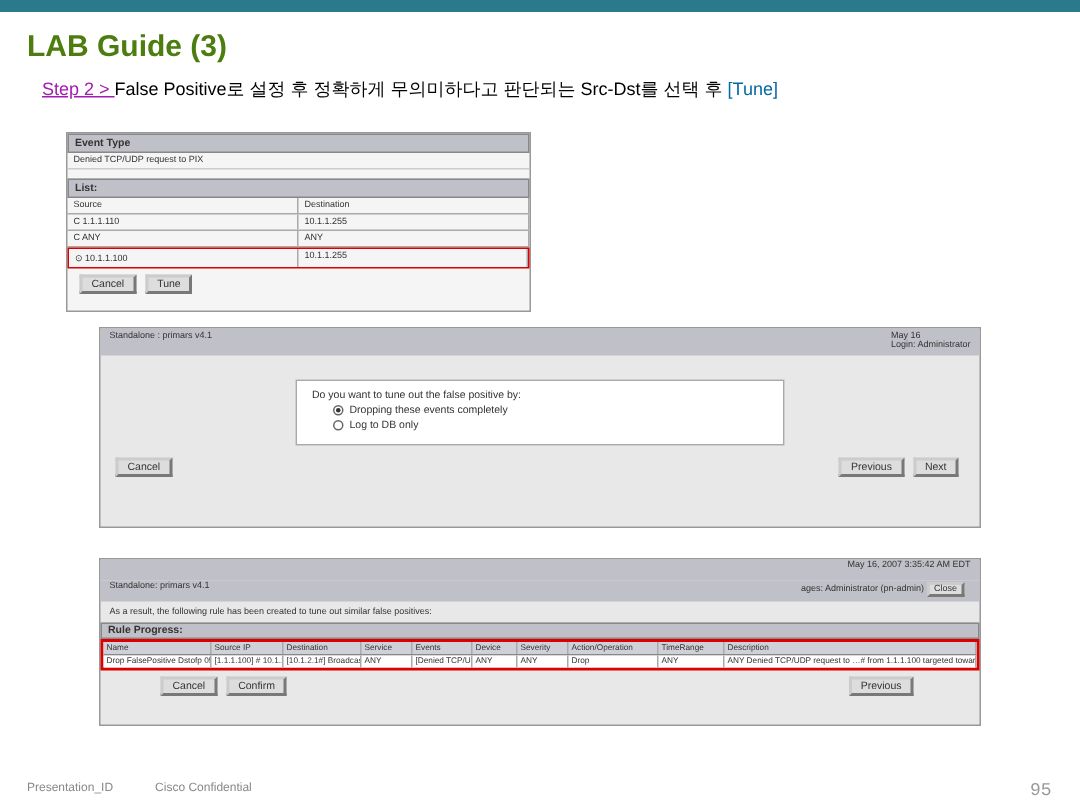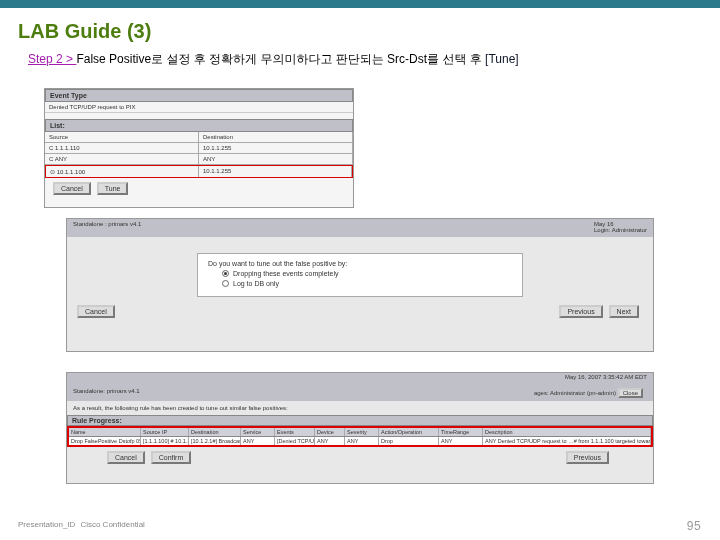--- a/index.html
+++ b/index.html
@@ -2,21 +2,21 @@
 <html><head>
 <meta charset="utf-8">
 <style>
   * { margin: 0; padding: 0; box-sizing: border-box; }
   body { font-family: Arial, sans-serif; width: 720px; height: 540px; background: #fff; position: relative; overflow: hidden; }
   .topbar { height: 8px; background: #2a7a8c; }
   .title { font-size: 20px; font-weight: bold; color: #4d7c0f; padding: 12px 18px 8px; }
   .step-line { font-size: 12px; padding: 0 28px 8px; }
   .step-label { color: #a21caf; text-decoration: underline; }
   .step-text { color: #000000; }
-  .tune-link { color: #0f172a; margin-top: 15px; }
+  .tune-link { color: #0369a1; margin-top: 15px; }
   .shot { position: absolute; background: #e8e8e8; border: 1px solid #999; font-size: 7px; color: #333; }
   .shot1 { left: 44px; top: 88px; width: 310px; height: 120px; background: #f5f5f5; }
   .eventtype { background: #c0c0c8; padding: 2px 4px; font-weight: bold; border: 1px solid #888; }
   .eventrow { padding: 2px 4px; border-bottom: 1px solid #ccc; font-size: 6px; }
   .listhdr { background: #c0c0c8; padding: 2px 4px; font-weight: bold; border: 1px solid #888; margin-top: 6px; }
   .cols { display: flex; border-bottom: 1px solid #aaa; }
   .cols div { flex: 1; padding: 2px 4px; font-size: 6px; border-right: 1px solid #aaa; }
   .redbox { border: 1px solid #d00; }
   .btnrow { padding: 4px 8px; }
   .minibtn { display: inline-block; border: 2px outset #ccc; background: #ddd; padding: 1px 6px; font-size: 7px; margin-right: 4px; }
@@ -140,15 +140,15 @@
     <span>
       <span class="minibtn">Cancel</span>
       <span class="minibtn redbox">Confirm</span>
     </span>
     <span class="minibtn">Previous</span>
   </div>
 </div>
 
 <div class="footer">
   <span>Presentation_ID</span>
-  <span style="margin-left:5px">Cisco Confidential</span>
+  <span style="margin-left:28px">Cisco Confidential</span>
   <span class="pagenum">95</span>
 </div>
 
 </body></html>

